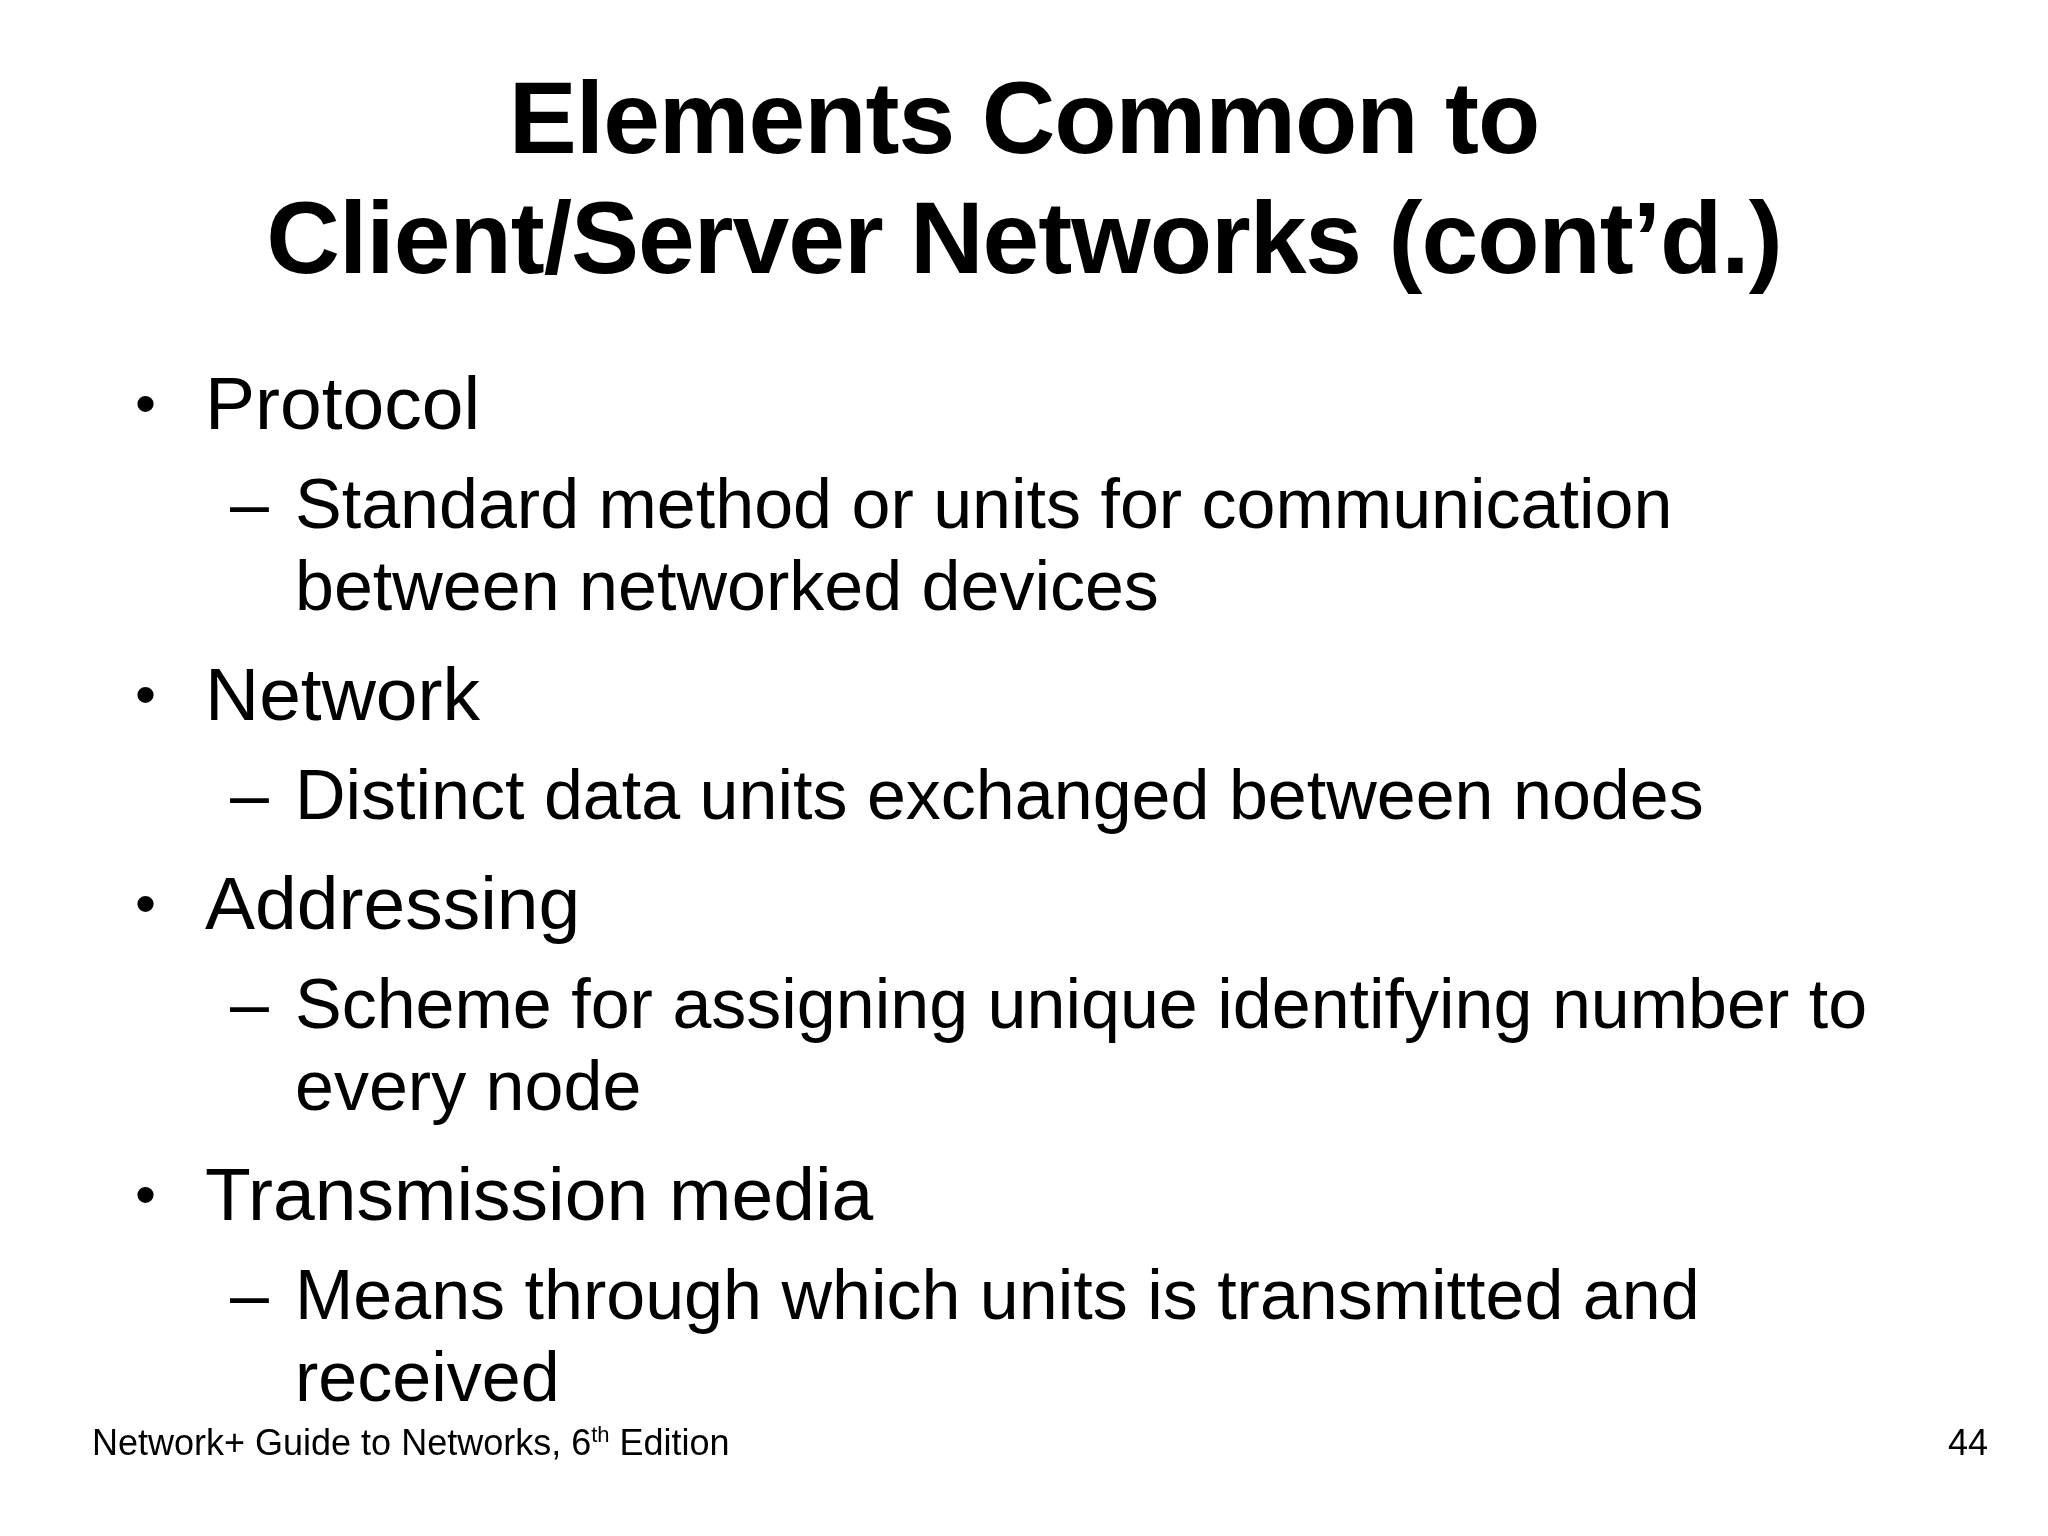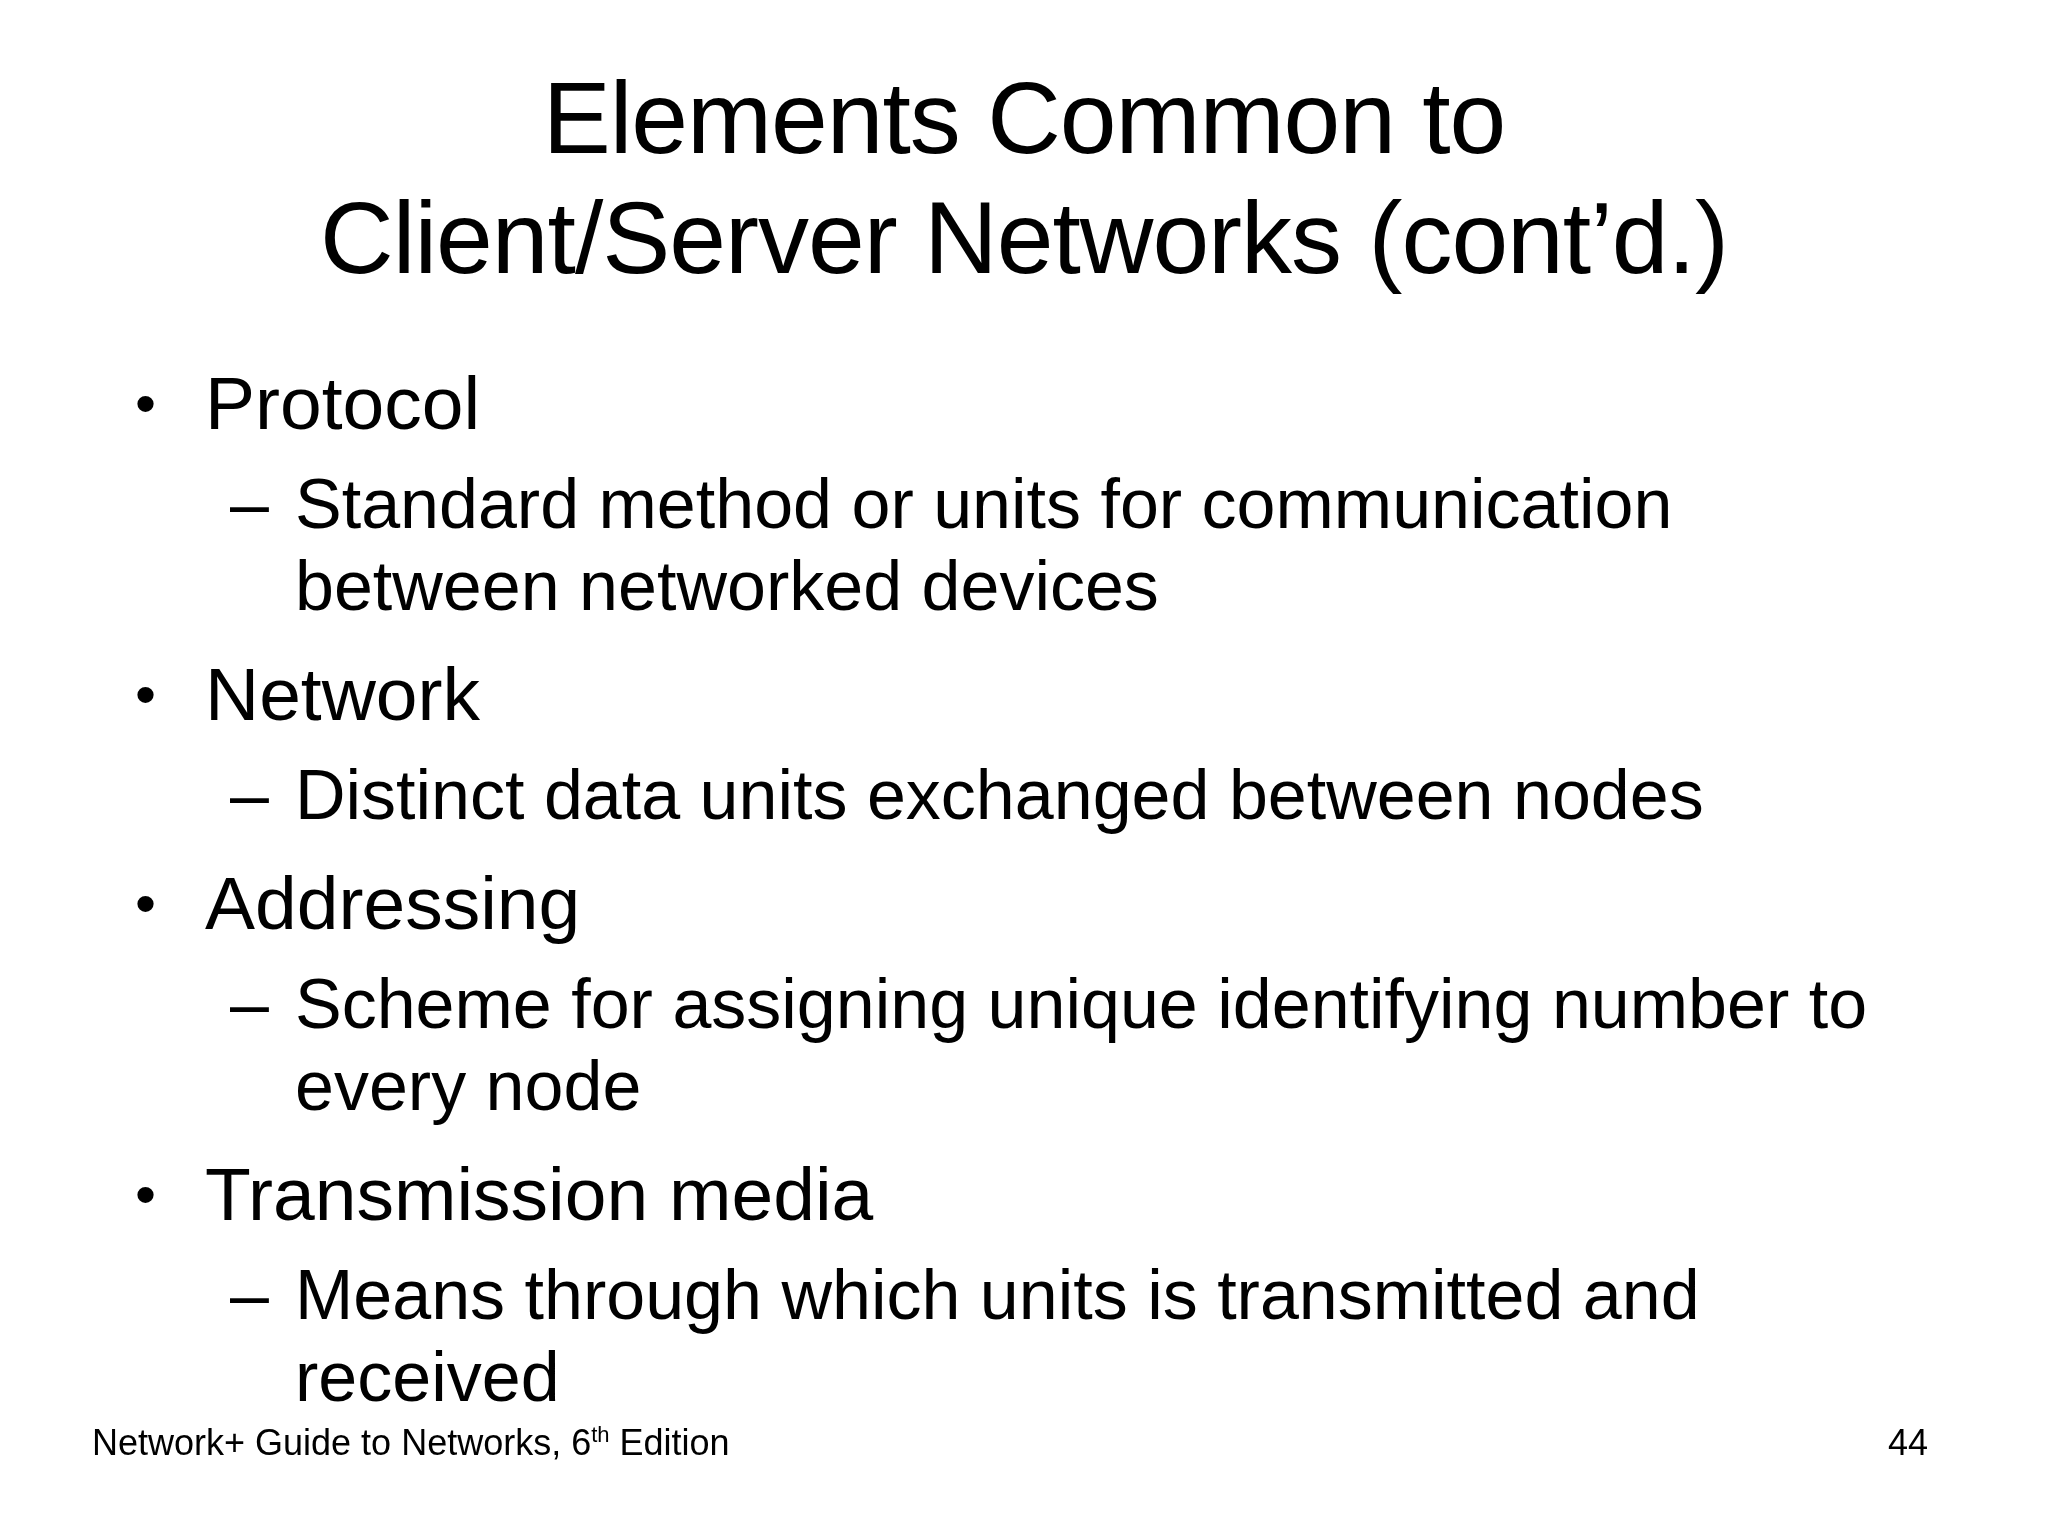--- a/index.html
+++ b/index.html
@@ -14,21 +14,21 @@
     background: #ffffff;
     color: #000000;
     font-family: "Liberation Sans", sans-serif;
     overflow: hidden;
   }
   .title {
     padding-top: 58px;
     text-align: center;
     font-size: 102px;
     line-height: 120px;
-    font-weight: 400;
+    font-weight: 700;
     letter-spacing: -1px;
   }
   .bullets {
     list-style: none;
     margin: 0;
     padding: 38px 120px 0 135px;
   }
   .bullets li {
     display: flex;
     align-items: flex-start;
@@ -56,21 +56,21 @@
     flex: 1 1 auto;
   }
   .footer {
     position: absolute;
     left: 0;
     right: 0;
     bottom: 72px;
     display: flex;
     justify-content: space-between;
     align-items: baseline;
-    padding: 0 120px 0 92px;
+    padding: 0 60px 0 92px;
     font-size: 36px;
     line-height: 42px;
   }
   .footer sup {
     font-size: 22px;
     vertical-align: super;
     line-height: 0;
   }
 </style>
 </head>

